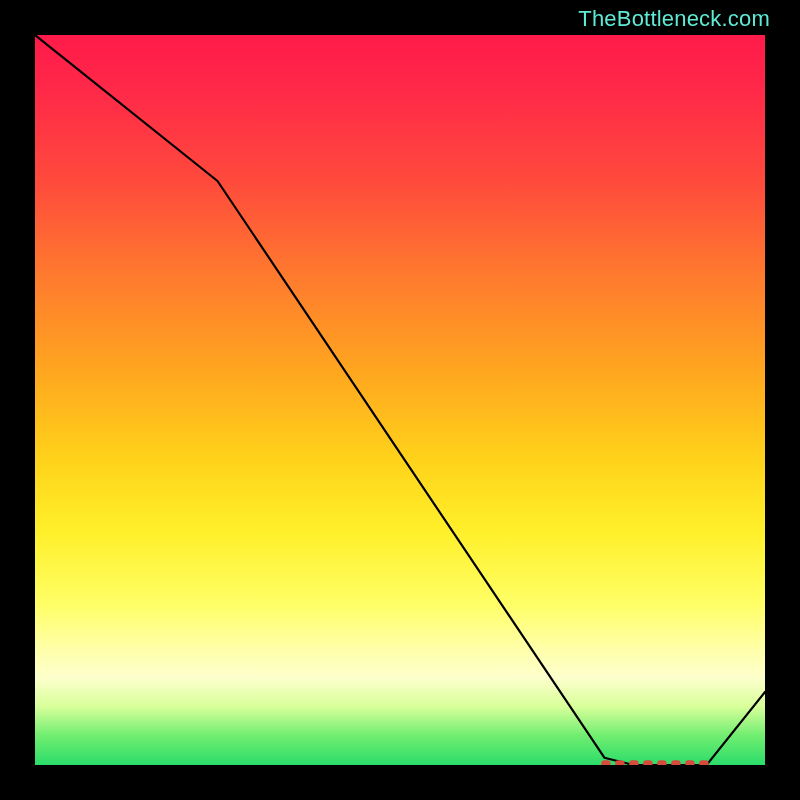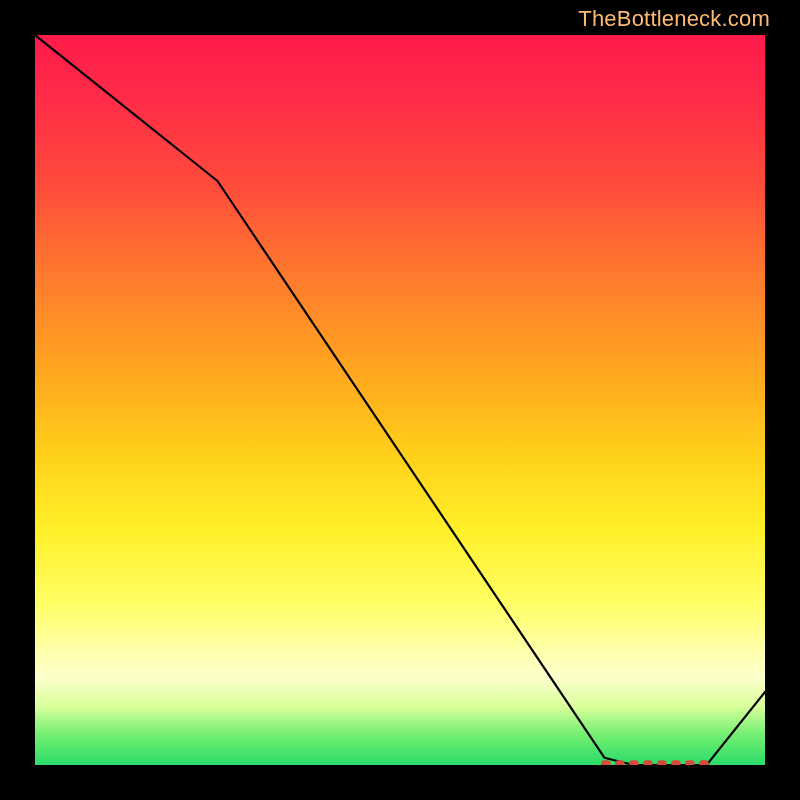--- a/index.html
+++ b/index.html
@@ -47,21 +47,21 @@
   svg.overlay {
     position: absolute;
     inset: 0;
     width: 100%;
     height: 100%;
   }
   .watermark {
     position: absolute;
     top: 6px;
     right: 30px;
-    color: #fdba74;
+    color: #5eead4;
     font-size: 22px;
     letter-spacing: 0.2px;
     user-select: none;
   }
 </style>
 </head>
 <body>
 
 <div class="frame">
 

